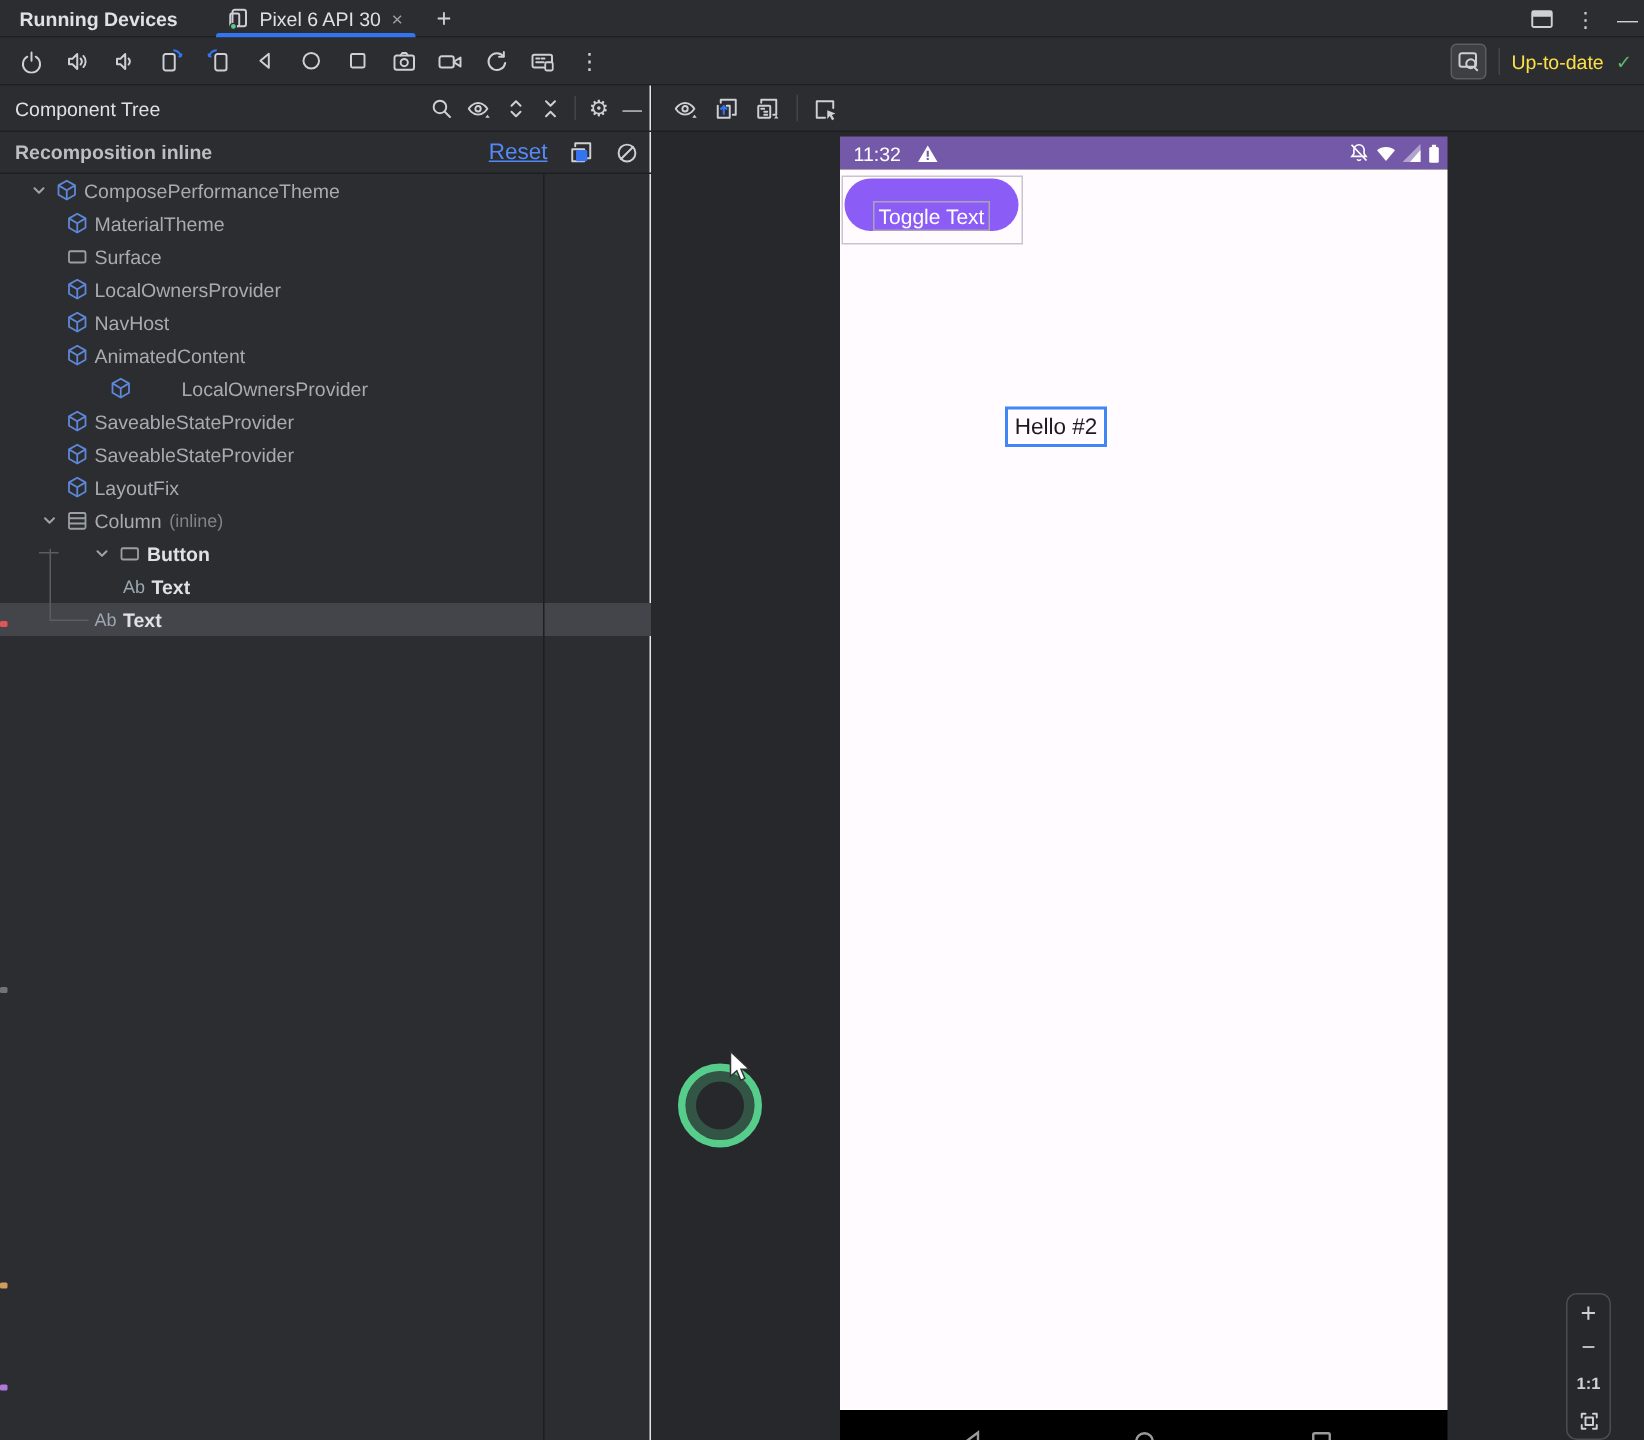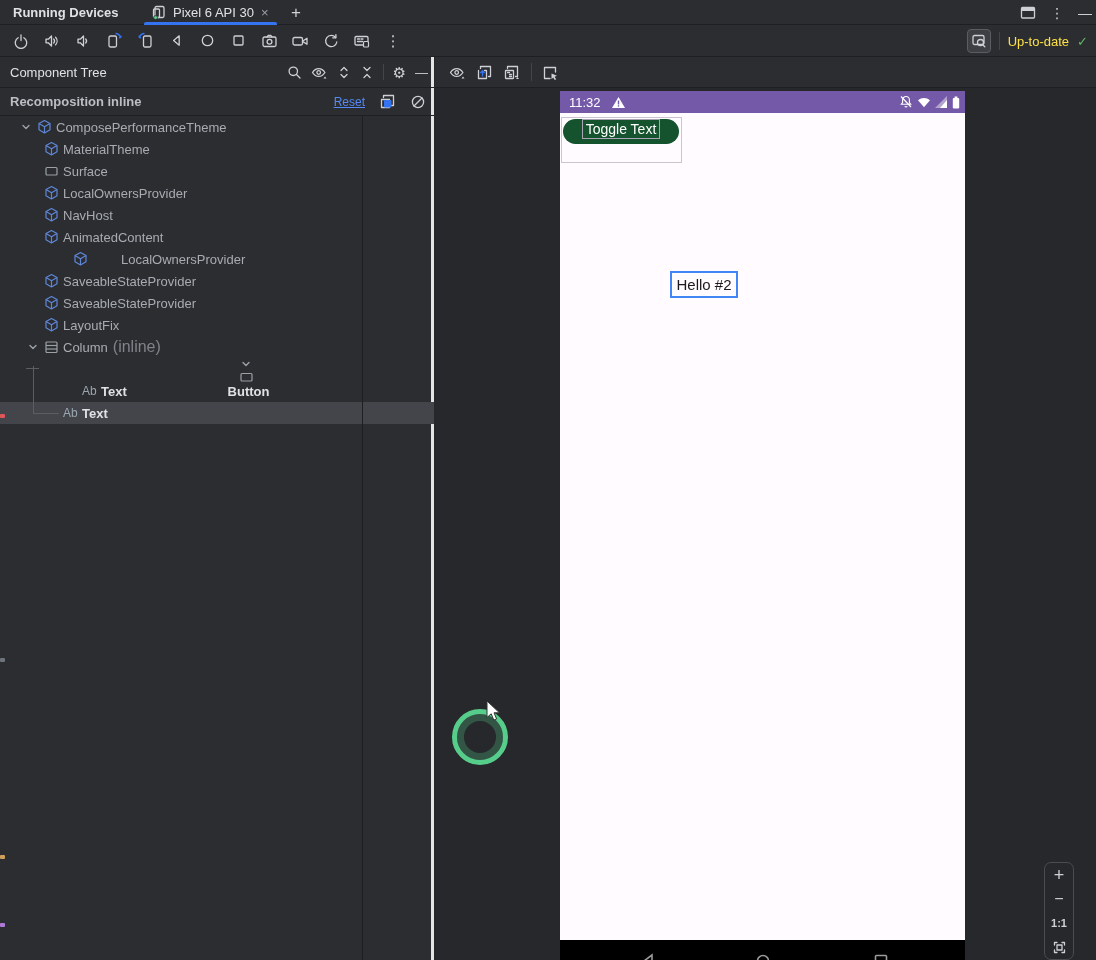--- a/index.html
+++ b/index.html
@@ -29,43 +29,43 @@
   .tb-left { display:flex; align-items:center; gap:9px; padding-left:10px; }
   .tb-btn { width:22px; height:22px; display:flex; align-items:center; justify-content:center; border-radius:4px; }
   .tb-right { position:absolute; right:8px; top:0; height:32px; display:flex; align-items:center; gap:8px; }
   .inspector-btn { width:24px; height:24px; border:1px solid #5a5d63; background:#3d3f43; border-radius:4px; display:flex; align-items:center; justify-content:center; }
   .tb-sep { width:1px; height:18px; background:#43454a; }
   .uptodate { color:#fde047; }
   .check { color:#5fb865; font-size:13px; }
 
   
   #tree-panel { position:absolute; left:0; top:57px; width:434px; height:903px;
-    background:#2b2d30; border-right:3px solid #e5e5e5; }
+    background:#2b2d30; border-right:1px solid #e5e5e5; }
   .panel-header { position:absolute; left:0; top:0; width:434px; height:31px; border-bottom:1px solid #1e1f22;
     display:flex; align-items:center; }
   .panel-title { padding-left:10px; color:#dfe1e5; }
   .ph-icons { position:absolute; right:6px; display:flex; align-items:center; gap:9px; }
   .ph-sep { width:1px; height:16px; background:#43454a; }
   .gear-glyph { color:#ced0d6; font-size:15px; line-height:1; }
   .minus-glyph { color:#ced0d6; font-size:13px; line-height:1; }
 
   .recomp-bar { position:absolute; left:0; top:31px; width:434px; height:28px; border-bottom:1px solid #1e1f22; display:flex; align-items:center; }
   .recomp-title { padding-left:10px; font-weight:bold; color:#bcbec4; }
   .recomp-right { position:absolute; right:8px; display:flex; align-items:center; gap:14px; }
-  .reset-link { color:#548af7; text-decoration:underline; font-size:12px; cursor:pointer; }
+  .reset-link { color:#548af7; text-decoration:underline; font-size:15px; cursor:pointer; }
 
   #tree-rows { position:absolute; left:0; top:59px; width:434px; }
   .tree-row { position:relative; height:22px; display:flex; align-items:center; color:#a8abb2; white-space:nowrap; cursor:pointer; }
   .tree-row.selected { background:#43454a; }
   .tree-row .chev { width:17px; display:flex; align-items:center; justify-content:flex-start; flex:none; }
   .tree-row .tree-icon { width:18px; display:flex; align-items:center; flex:none; }
   .tree-row .ab-glyph { color:#9aa7b0; font-size:12px; width:18px; flex:none; }
   .tree-row .lbl { padding-left:1px; }
   .tree-row .lbl.bold { color:#dfe1e5; font-weight:bold; }
-  .tree-row .suffix { color:#7f838a; font-size:16px; margin-left:5px; }
+  .tree-row .suffix { color:#7f838a; font-size:12px; margin-left:5px; }
   .guide { position:absolute; background:#5a5d63; }
 
   .count-col-line { position:absolute; left:362px; top:59px; bottom:0; width:1px; background:#1e1f22; }
   .edge-mark { position:absolute; left:0; width:5px; height:4px; border-radius:1px; }
 
   
   #device-panel { position:absolute; left:435px; top:57px; width:661px; height:903px; background:#26282b; }
   .dp-toolbar { position:absolute; left:0; top:0; width:661px; height:31px; background:#2b2d30; border-bottom:1px solid #1e1f22;
     display:flex; align-items:center; gap:10px; padding-left:14px; }
 
@@ -73,22 +73,22 @@
   #phone { position:absolute; left:125px; top:34px; width:405px; height:869px; }
   .statusbar { position:absolute; left:0; top:0; width:405px; height:22px; background:#7459a8; color:#fff;
     display:flex; align-items:center; }
   .statusbar .time { padding-left:9px; font-size:13px; }
   .sb-right { position:absolute; right:5px; display:flex; align-items:center; gap:4px; }
   .screen { position:absolute; left:0; top:22px; width:405px; height:827px; background:#fffbfe; }
   .navbar { position:absolute; left:0; top:849px; width:405px; height:20px; background:#000; overflow:hidden; }
   .nav-ic { position:absolute; top:13px; }
 
   .toggle-bounds { position:absolute; left:1px; top:4px; width:121px; height:46px; border:1px solid #c9c5ce; }
-  .toggle-btn { position:absolute; left:3px; top:6px; width:116px; height:25px; background:#14532d; border-radius:21px;
-    display:flex; align-items:flex-start; justify-content:center; }
+  .toggle-btn { position:absolute; left:3px; top:6px; width:116px; height:35px; background:#8b5cf6; border-radius:21px;
+    display:flex; align-items:flex-end; justify-content:center; }
   .toggle-btn .inner-box { border:1px solid #aaa3b5; padding:1px 3px; color:#fff; font-size:14px; }
 
   .hello-box { position:absolute; left:110px; top:158px; width:68px; height:27px;
     border:2px solid #4285f4; box-shadow:inset 0 0 0 1px #fff; background:#fffbfe;
     display:flex; align-items:center; justify-content:center; color:#1b1b1f; font-size:15px; }
 
   
   .spinner { position:absolute; left:452px; top:709px; width:56px; height:56px; border-radius:50%;
     border:5px solid #57cd8b; box-shadow:inset 0 0 0 7px rgba(87,205,139,0.28); }
   #cursor { position:absolute; left:483px; top:700px; }
@@ -389,21 +389,21 @@
         <span class="tree-icon">
           <svg width="15" height="14" viewBox="0 0 15 14">
             <rect x="2" y="2" width="11" height="10.5" rx="1" fill="none" stroke="#9aa0a6" stroke-width="1.2"></rect>
             <line x1="2" y1="5.5" x2="13" y2="5.5" stroke="#9aa0a6" stroke-width="1.2"></line>
             <line x1="2" y1="9" x2="13" y2="9" stroke="#9aa0a6" stroke-width="1.2"></line>
           </svg>
         </span>
         <span class="lbl">Column</span>
         <span class="suffix">(inline)</span>
       </div>
-      <div class="tree-row" style="padding-left: 62px; flex-direction: column;">
+      <div class="tree-row" style="padding-left: 62px;">
         <span class="chev">
           <svg width="12" height="12" viewBox="0 0 12 12">
             <path d="M3 4.5l3 3 3-3" fill="none" stroke="#9da0a8" stroke-width="1.4" stroke-linecap="round" stroke-linejoin="round"></path>
           </svg>
         </span>
         <span class="tree-icon">
           <svg width="15" height="14" viewBox="0 0 15 14">
             <rect x="2" y="3.5" width="11" height="7.5" rx="1" fill="none" stroke="#9aa0a6" stroke-width="1.2"></rect>
           </svg>
         </span>

